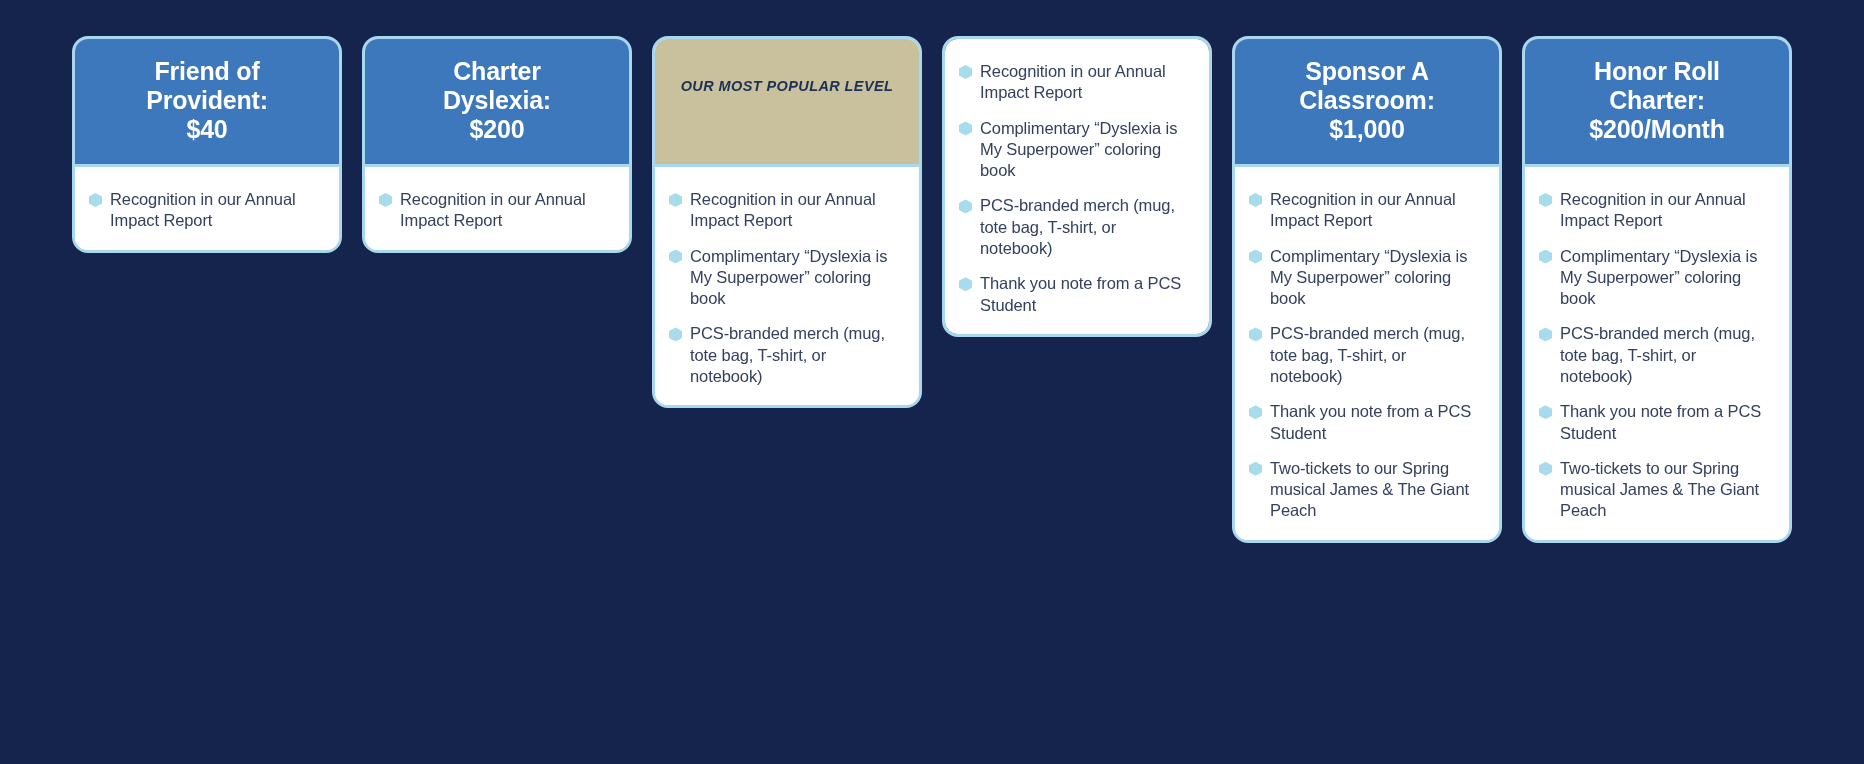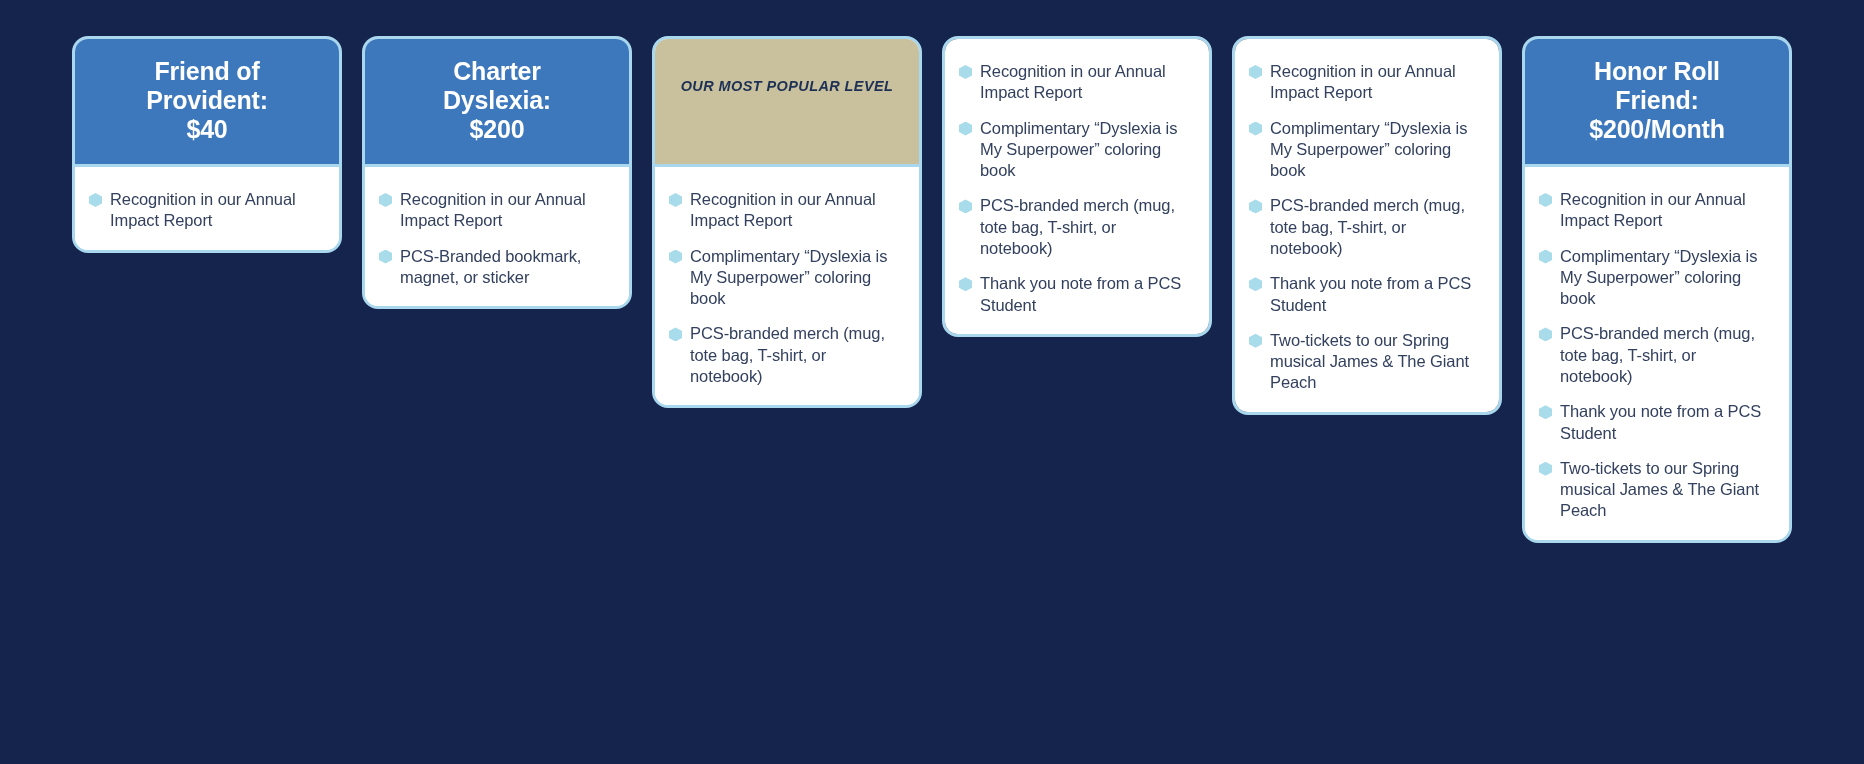--- a/index.html
+++ b/index.html
@@ -148,24 +148,20 @@
           <div>Dyslexia:</div>
           <div>$200</div>
         </div>
       </div>
       <div class="tier-body">
         <ul class="benefit-list">
           <li class="benefit-item">
             <span class="hex-bullet"></span>
             <span class="benefit-text"><span>Recognition in our Annual Impact Report</span></span>
           </li>
-          <li class="benefit-item">
-            <span class="hex-bullet"></span>
-            <span class="benefit-text"><span>PCS-Branded bookmark, magnet, or sticker</span></span>
-          </li>
         </ul>
       </div>
     </div>
     <div class="tier-card">
       <div class="tier-header tan">
         <div class="popular-flag">OUR MOST POPULAR LEVEL</div>
       </div>
       <div class="tier-body">
         <ul class="benefit-list">
           <li class="benefit-item">
@@ -199,20 +195,27 @@
             <span class="benefit-text"><span>PCS-branded merch (mug, tote bag, T-shirt, or notebook)</span></span>
           </li>
           <li class="benefit-item">
             <span class="hex-bullet"></span>
             <span class="benefit-text"><span>Thank you note from a PCS Student</span></span>
           </li>
         </ul>
       </div>
     </div>
     <div class="tier-card">
+      <div class="tier-header blue">
+        <div class="tier-title">
+          <div>Sponsor A</div>
+          <div>Classroom:</div>
+          <div>$1,000</div>
+        </div>
+      </div>
       <div class="tier-body">
         <ul class="benefit-list">
           <li class="benefit-item">
             <span class="hex-bullet"></span>
             <span class="benefit-text"><span>Recognition in our Annual Impact Report</span></span>
           </li>
           <li class="benefit-item">
             <span class="hex-bullet"></span>
             <span class="benefit-text"><span>Complimentary “Dyslexia is My Superpower” coloring book</span></span>
           </li>
@@ -228,21 +231,21 @@
             <span class="hex-bullet"></span>
             <span class="benefit-text"><span>Two-tickets to our Spring musical James &amp; The Giant Peach</span></span>
           </li>
         </ul>
       </div>
     </div>
     <div class="tier-card">
       <div class="tier-header blue">
         <div class="tier-title">
           <div>Honor Roll</div>
-          <div>Friend:</div>
+          <div>Charter:</div>
           <div>$200/Month</div>
         </div>
       </div>
       <div class="tier-body">
         <ul class="benefit-list">
           <li class="benefit-item">
             <span class="hex-bullet"></span>
             <span class="benefit-text"><span>Recognition in our Annual Impact Report</span></span>
           </li>
           <li class="benefit-item">

